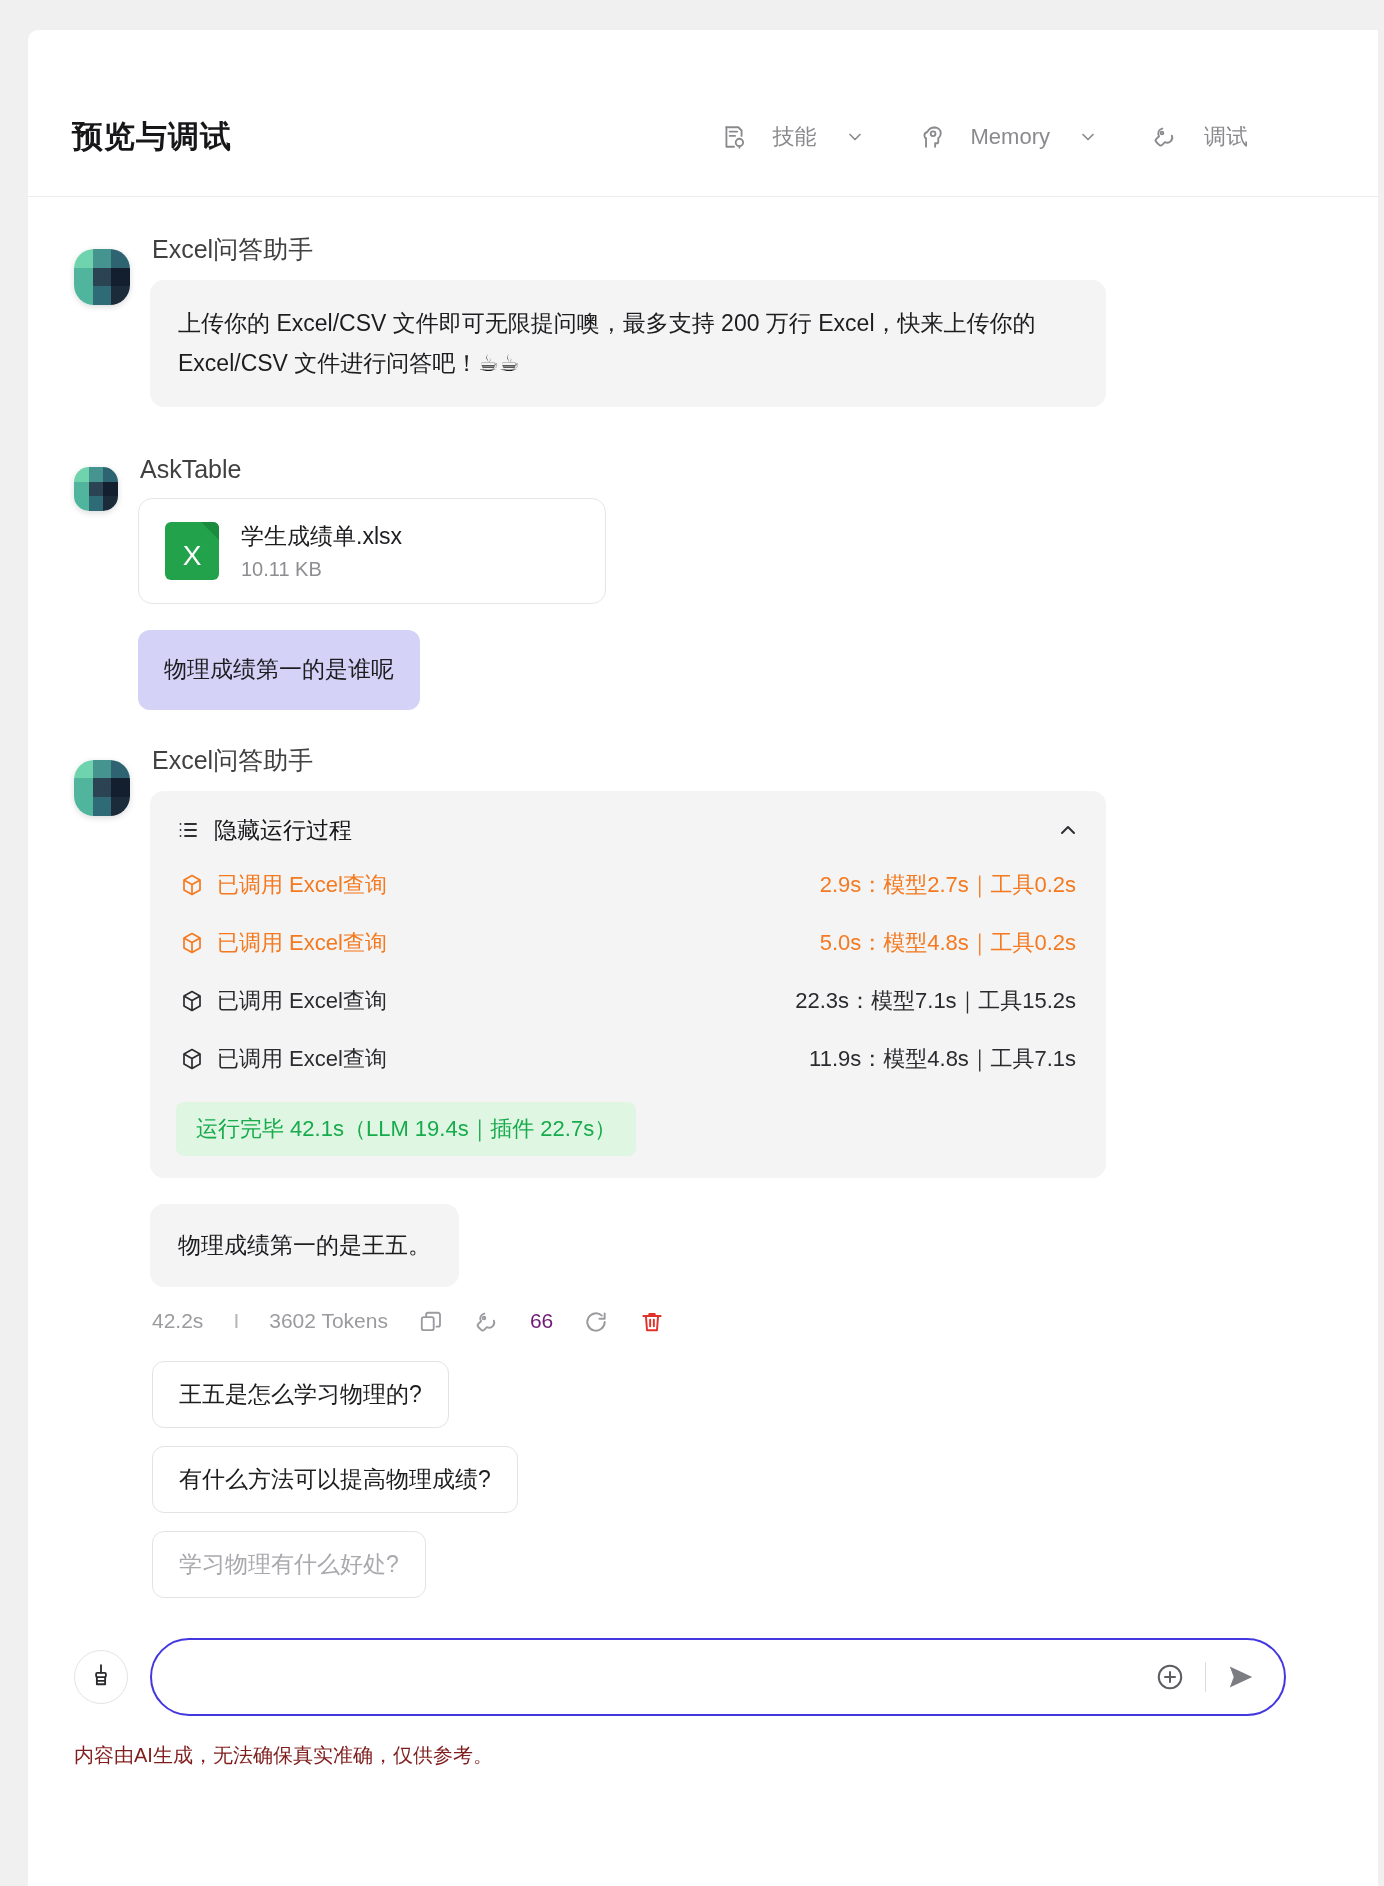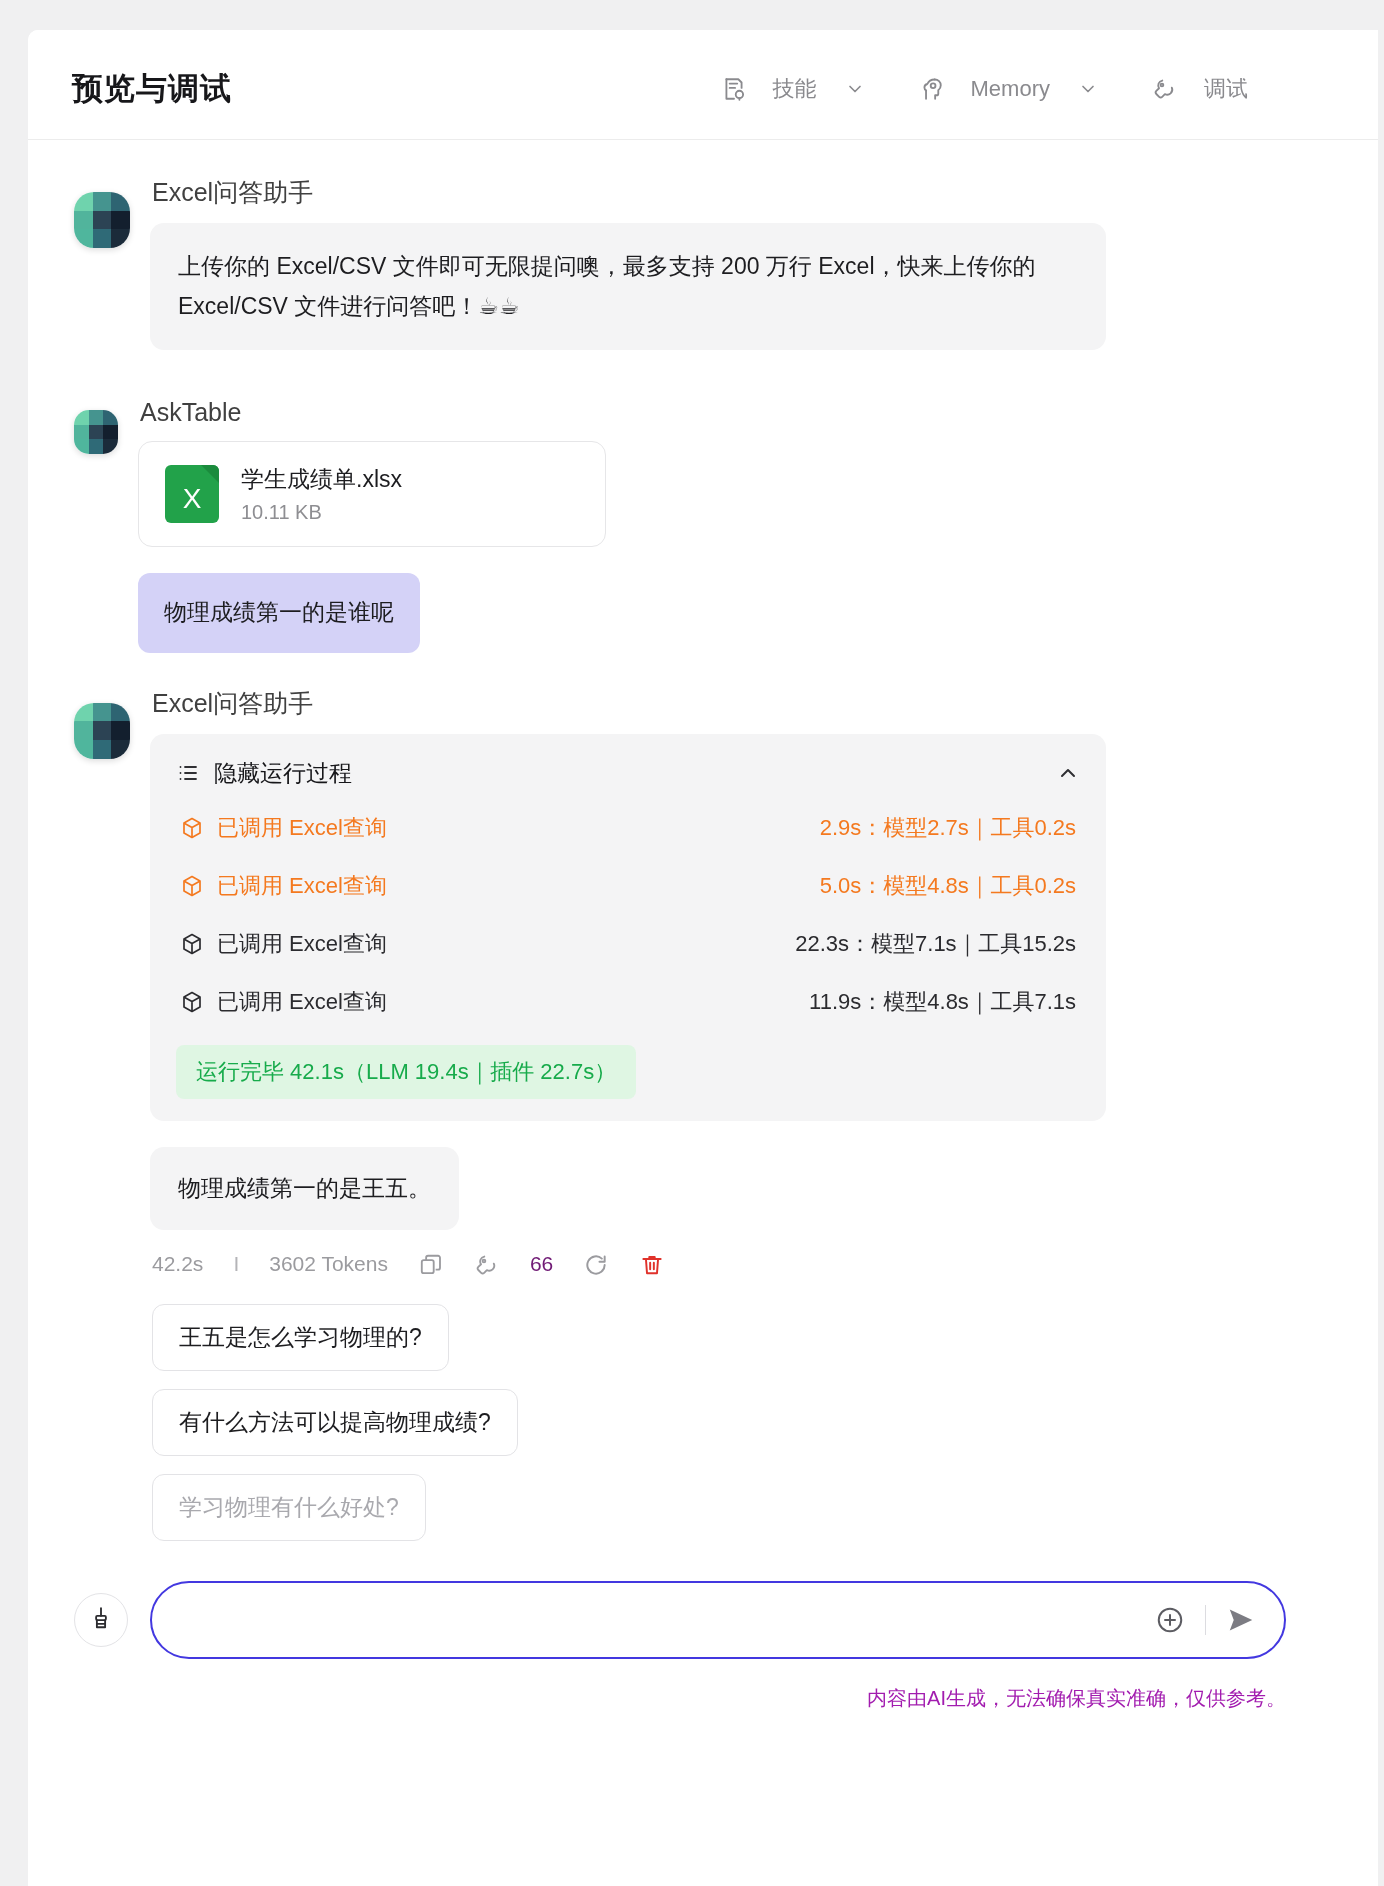--- a/index.html
+++ b/index.html
@@ -16,25 +16,26 @@
     position: absolute;
     left: 28px; top: 30px;
     width: 1350px; height: 1856px;
     background: #ffffff;
     border-top-left-radius: 10px;
     overflow: hidden;
   }
 
   
   .header {
-    height: 110px;
+    height: 127px;
     border-bottom: 1px solid #ececec;
     display: flex; align-items: center;
     padding: 8px 32px 0 44px;
     background: #fff;
+    margin-top: 40px;
   }
   .header-title {
     font-size: 31px; font-weight: bold; color: #17171a;
     letter-spacing: 1px;
   }
   .header-actions {
     margin-left: auto;
     display: flex; align-items: center; gap: 54px;
     padding-right: 98px;
   }
@@ -216,22 +217,22 @@
     flex: 1; border: none; outline: none;
     font-size: 23px; color: #1d1d20;
     font-family: inherit; background: transparent;
   }
   .composer input::placeholder { color: #b9b9be; }
   .comp-actions { display: flex; align-items: center; gap: 20px; }
   .vdiv { width: 1px; height: 30px; background: #dcdce0; }
   .comp-btn { display: flex; cursor: pointer; }
 
   .disclaimer {
-    text-align: right;
-    font-size: 20px; color: #a21caf;
+    text-align: left;
+    font-size: 20px; color: #7f1d1d;
     margin: 26px 0 0 0;
     padding-right: 46px;
   }
 </style>
 </head>
 <body>
 
 <div class="page-bg"></div>
 
 <div class="app-window">

